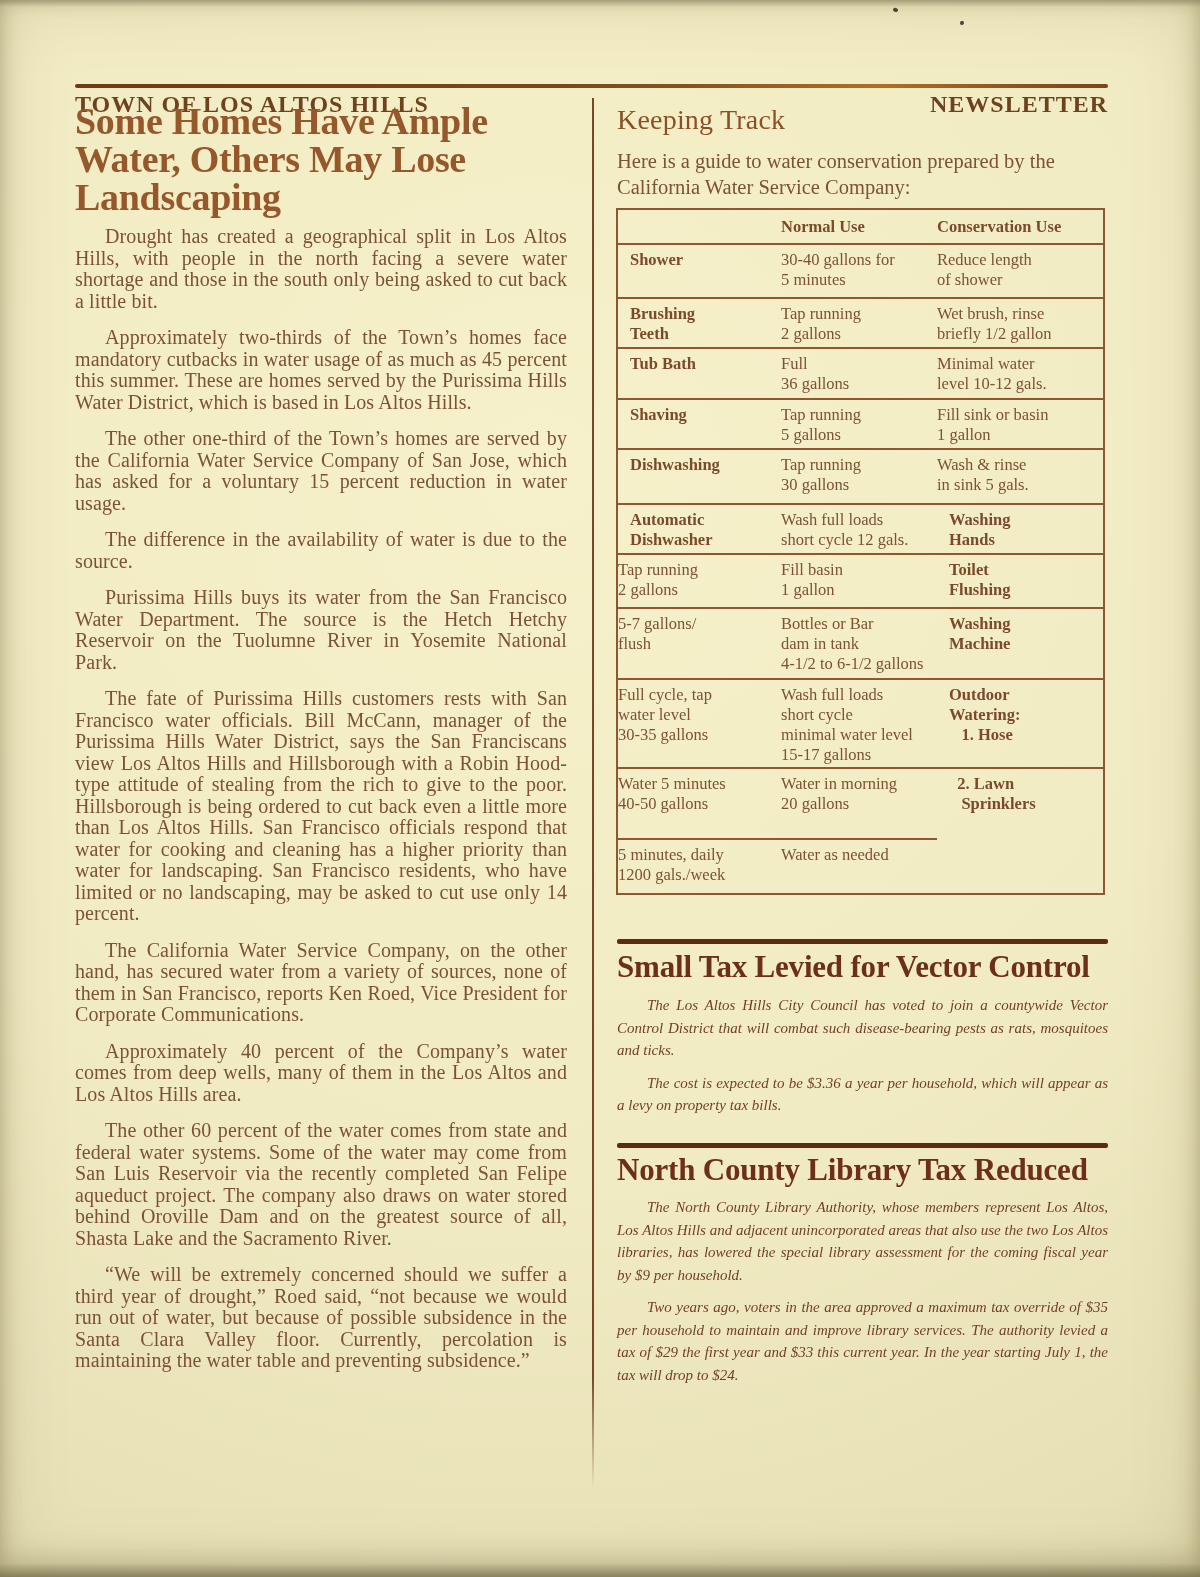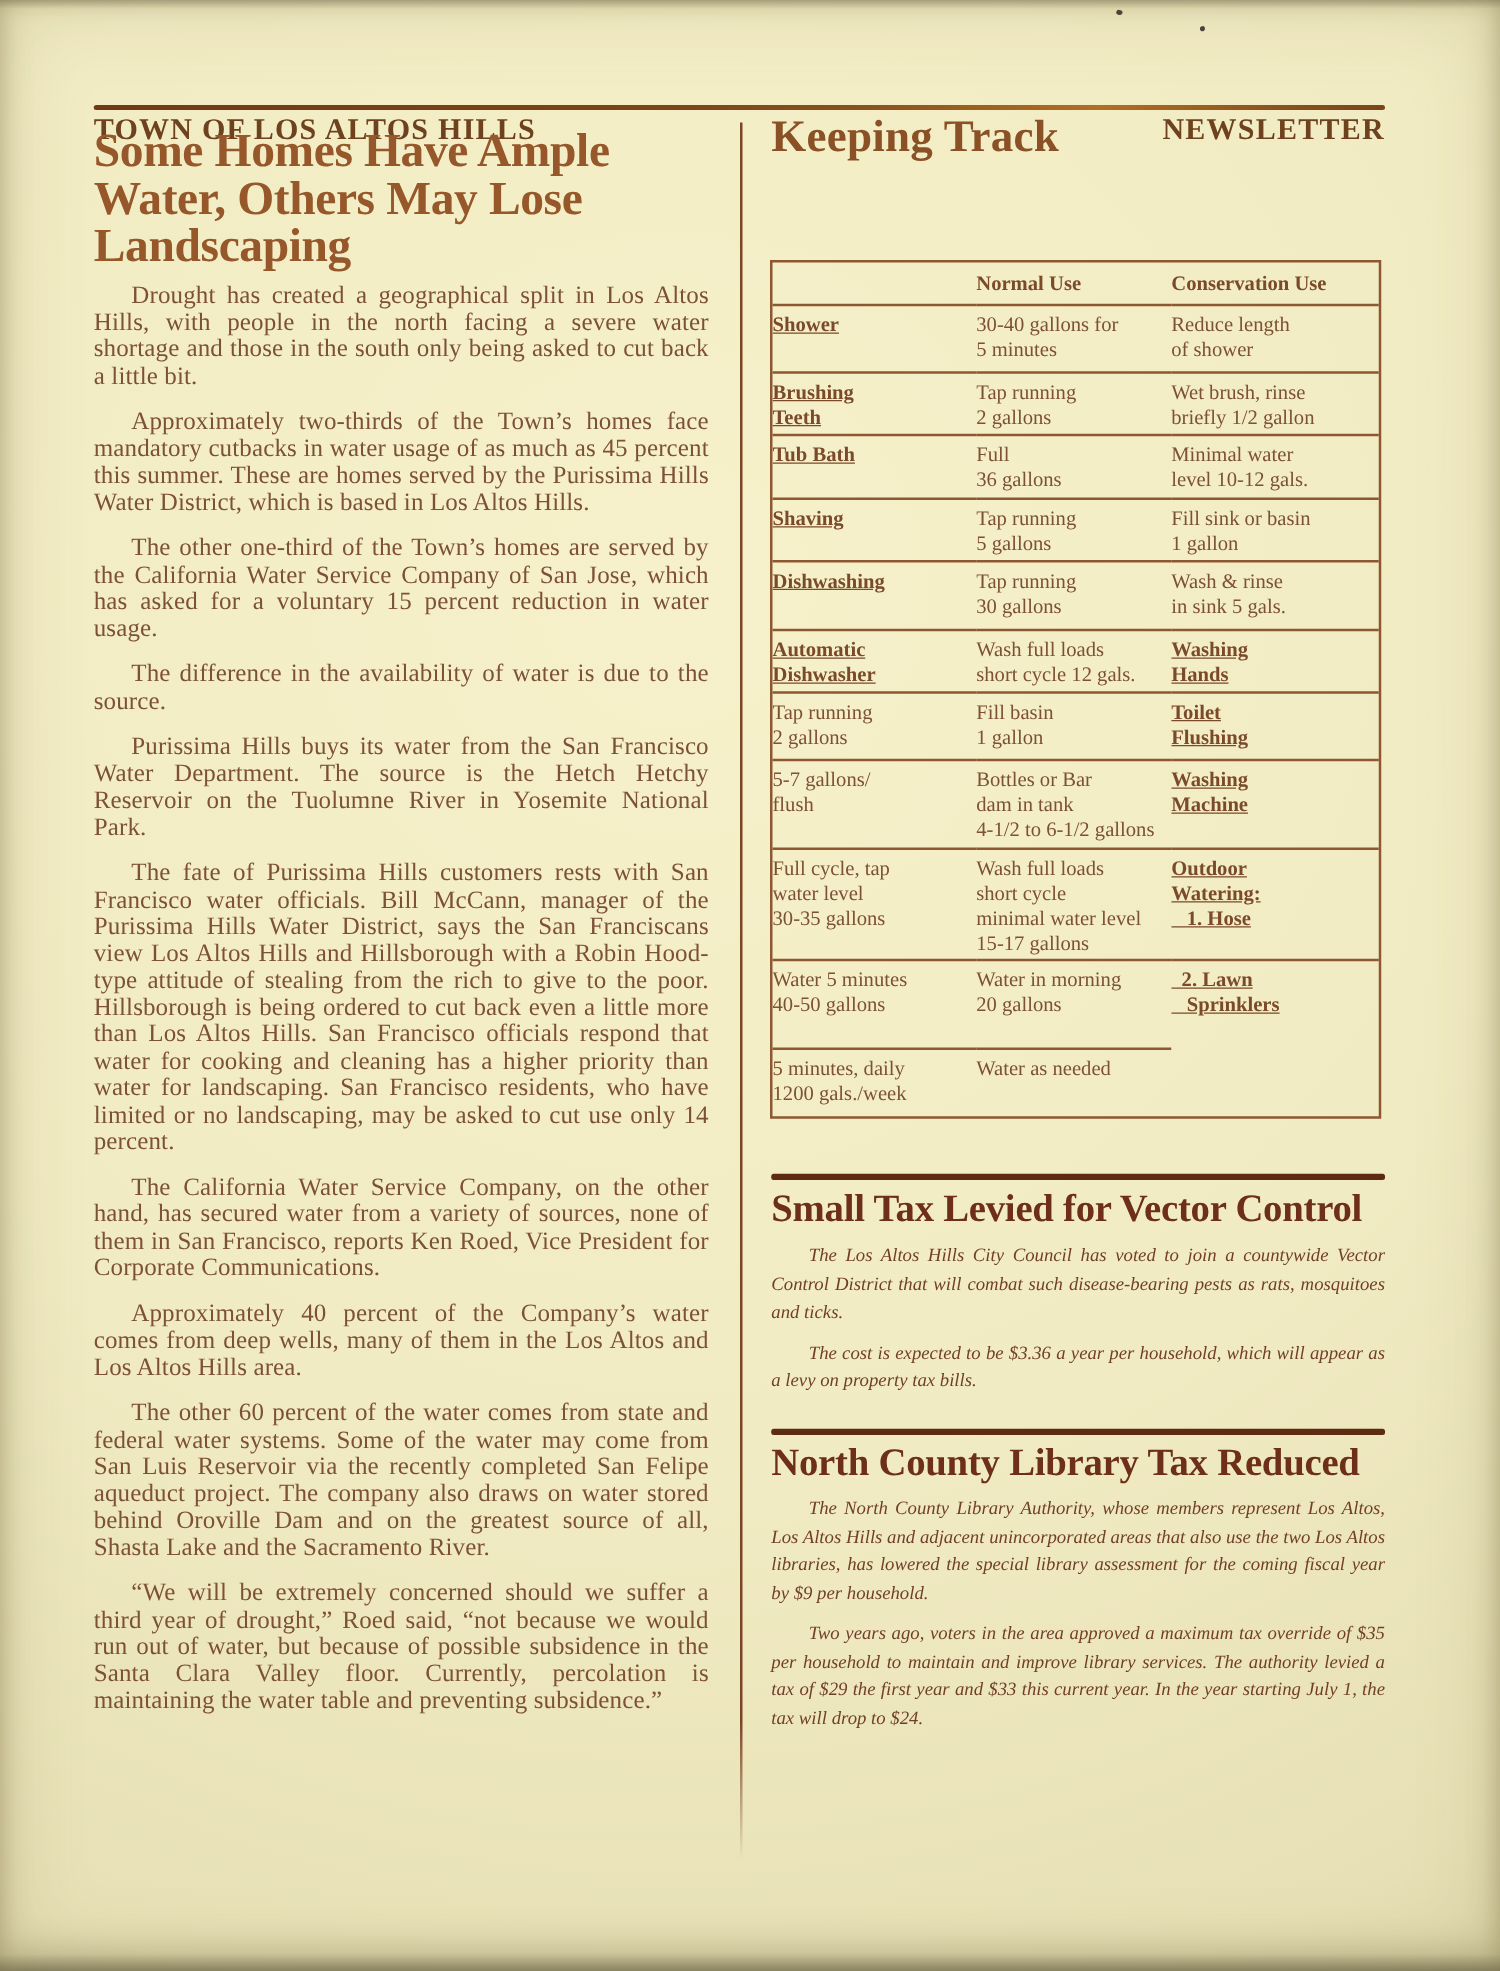--- a/index.html
+++ b/index.html
@@ -29,34 +29,34 @@
   .headline { position:absolute; left:75px; top:102px; width:505px;
     font-size:38px; line-height:38px; font-weight:700; letter-spacing:-0.3px; color:#96572a; }
 
   .left-body { position:absolute; left:75px; top:226px; width:492px; }
   .left-body p { font-size:20px; line-height:21.5px; margin-bottom:15px;
     text-indent:30px; text-align:justify; color:#7d5136; letter-spacing:0.1px; }
 
   .col-divider { position:absolute; left:592px; top:98px; width:2px; height:1390px;
     background:linear-gradient(180deg,#7b4526 0%,#7b4526 92%, rgba(123,69,38,0) 100%); }
 
-  .kt-title { position:absolute; left:617px; top:88px;
-    font-size:36px; font-weight:700; color:#8a5126; letter-spacing:0.2px; }
+  .kt-title { position:absolute; left:617px; top:104px;
+    font-size:28px; font-weight:400; color:#8a5126; letter-spacing:0.2px; }
   .kt-intro { position:absolute; left:617px; top:148px; width:480px;
     font-size:20.5px; line-height:26px; color:#7d5136; }
 
   .water-table { position:absolute; left:616px; top:208px; width:489px; height:687px;
     border:2px solid #8d5732;
     display:grid;
     grid-template-columns:163px 156px 1fr;
     grid-template-rows:33px 54px 50px 51px 50px 55px 50px 54px 71px 89px 71px 55px;
   }
   .wt-cell { white-space:pre-line; font-size:16.5px; line-height:20px;
     color:#7d5133; padding:5px 4px 0 0; overflow:hidden; }
-  .wt-cell.c1 { padding-left:0; font-weight:700; color:#7a4a2b;text-decoration:underline; }
+  .wt-cell.c1 { padding-left:12px; font-weight:700; color:#7a4a2b; }
   .wt-cell.head { font-weight:700; color:#7a4a2b; padding-top:7px; }
   .wt-cell.bt { border-top:2px solid #8d5732; }
 
   .sect-rule { position:absolute; left:617px; height:5px; width:491px; background:#5f2a12; border-radius:2px; }
   .rule-vector { top:939px; }
   .rule-library { top:1143px; }
   .sect-title { position:absolute; left:617px; width:500px;
     font-size:31px; font-weight:700; color:#6e2f1a; letter-spacing:-0.2px; }
   .vector-title { top:949px; }
   .library-title { top:1152px; }
@@ -91,20 +91,21 @@
     <p>The fate of Purissima Hills customers rests with San Francisco water officials. Bill McCann, manager of the Purissima Hills Water District, says the San Franciscans view Los Altos Hills and Hillsborough with a Robin Hood-type attitude of stealing from the rich to give to the poor. Hillsborough is being ordered to cut back even a little more than Los Altos Hills. San Francisco officials respond that water for cooking and cleaning has a higher priority than water for landscaping. San Francisco residents, who have limited or no landscaping, may be asked to cut use only 14 percent.</p>
     <p>The California Water Service Company, on the other hand, has secured water from a variety of sources, none of them in San Francisco, reports Ken Roed, Vice President for Corporate Communications.</p>
     <p>Approximately 40 percent of the Company’s water comes from deep wells, many of them in the Los Altos and Los Altos Hills area.</p>
     <p>The other 60 percent of the water comes from state and federal water systems. Some of the water may come from San Luis Reservoir via the recently completed San Felipe aqueduct project. The company also draws on water stored behind Oroville Dam and on the greatest source of all, Shasta Lake and the Sacramento River.</p>
     <p>“We will be extremely concerned should we suffer a third year of drought,” Roed said, “not because we would run out of water, but because of possible subsidence in the Santa Clara Valley floor. Currently, percolation is maintaining the water table and preventing subsidence.”</p>
   </div>
 
   <div class="col-divider"></div>
 
   <h2 class="kt-title">Keeping Track</h2>
+  <p class="kt-intro">Here is a guide to water conservation prepared by the California Water Service Company:</p>
 
   <div class="water-table">
     <div class="wt-cell c1 head"></div>
     <div class="wt-cell head">Normal Use</div>
     <div class="wt-cell head">Conservation Use</div>
 
     <div class="wt-cell c1 bt">Shower</div>
     <div class="wt-cell bt">30-40 gallons for
 5 minutes</div>
     <div class="wt-cell bt">Reduce length

